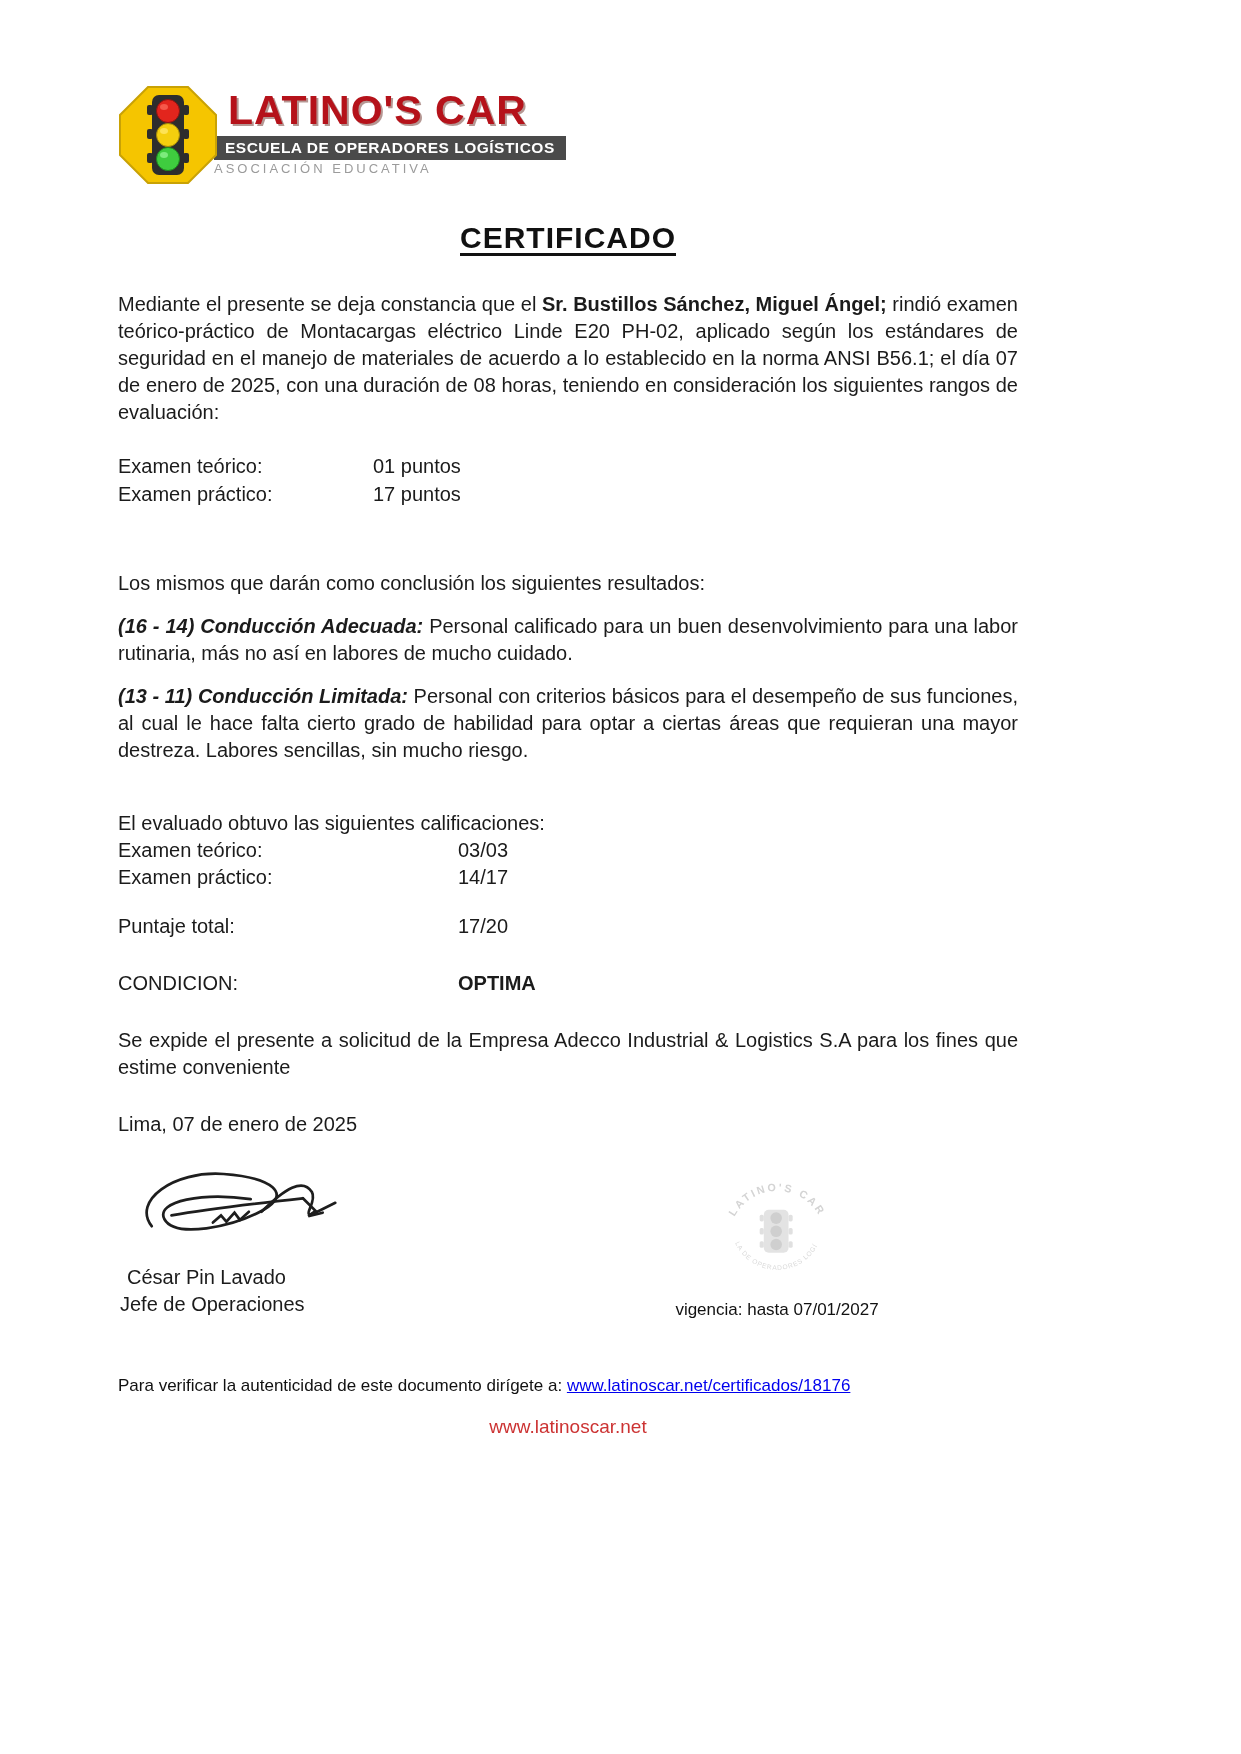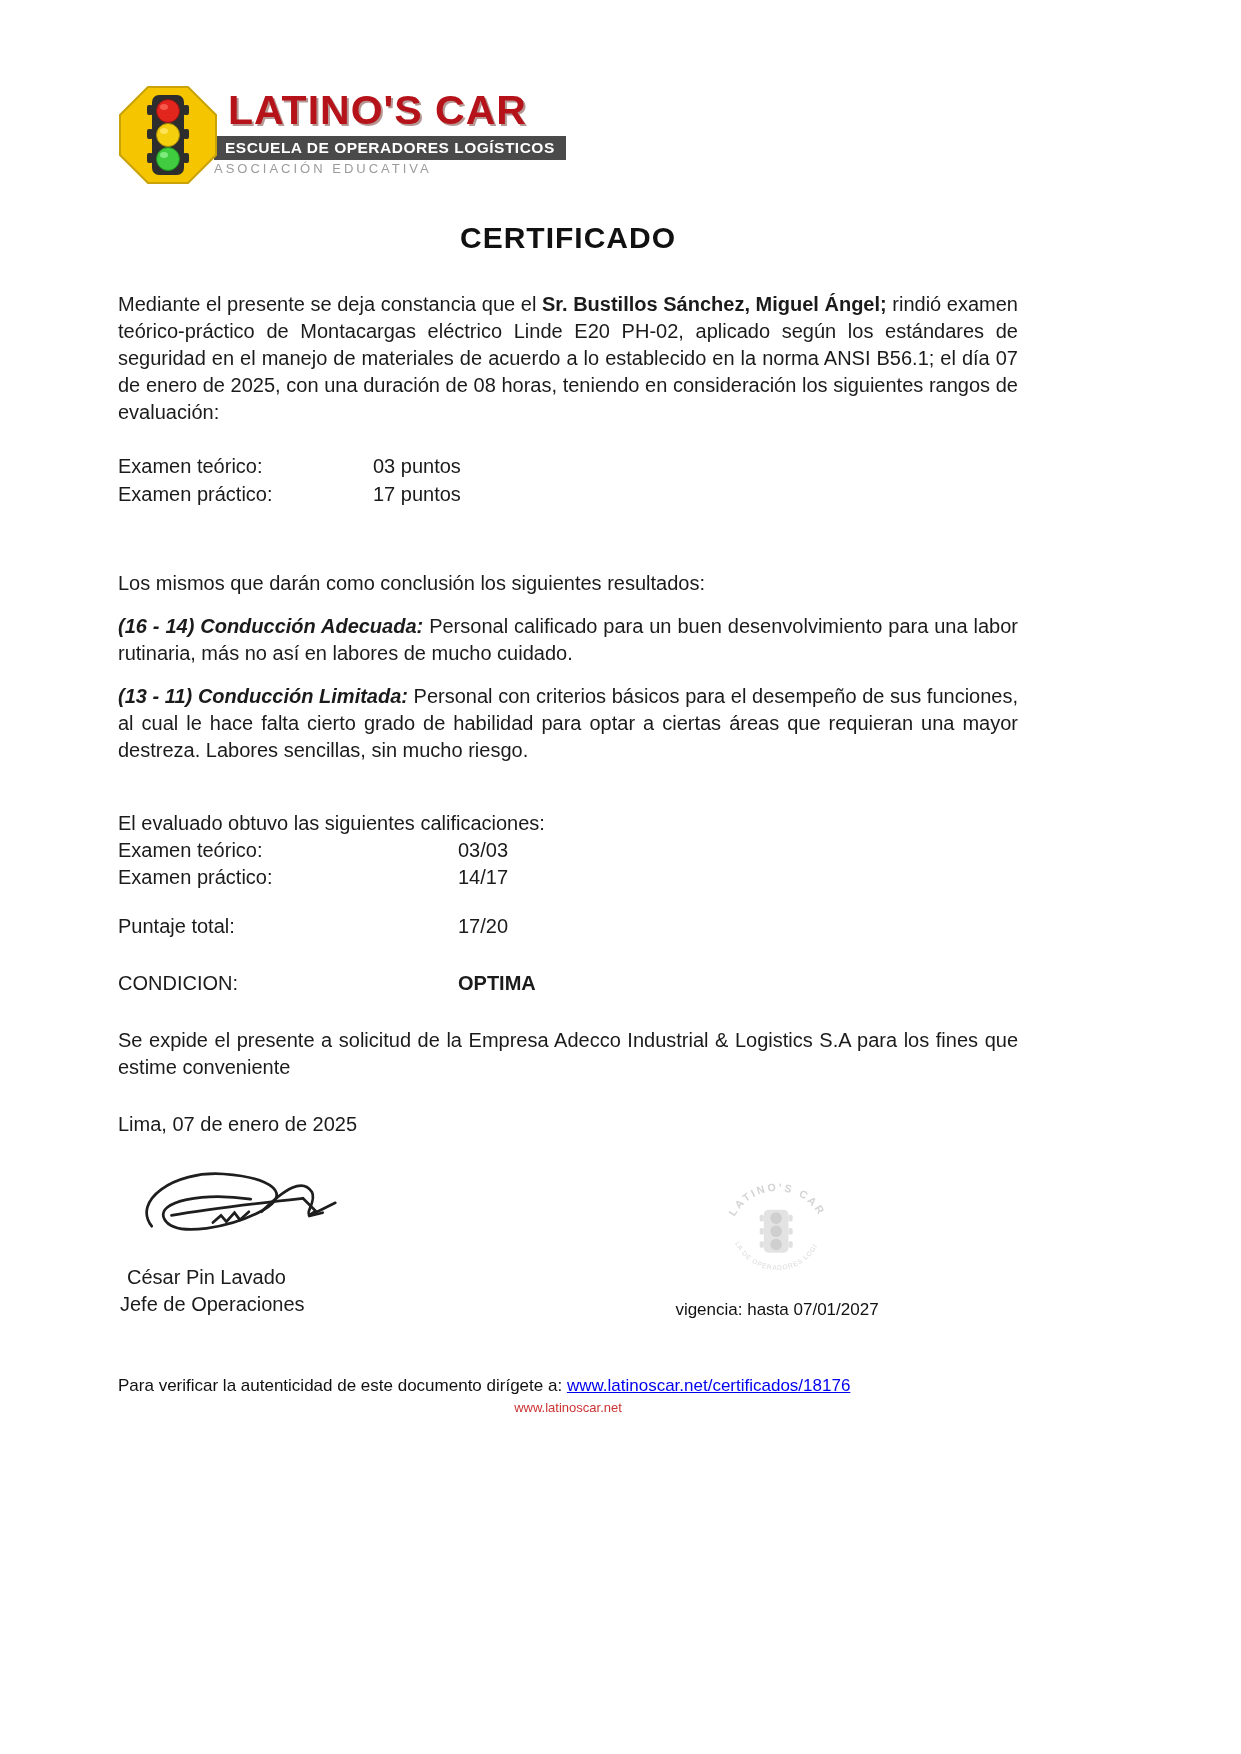--- a/index.html
+++ b/index.html
@@ -22,21 +22,21 @@
     margin-top:4px; background:#4a4a4a; color:#ffffff; font-size:15.5px;
     font-weight:bold; letter-spacing:.5px; padding:3px 11px; display:inline-block;
     white-space:nowrap;
   }
   .tagline{
     margin-top:1px; color:#9b9b9b; font-size:13px; letter-spacing:3px;
     text-align:left; white-space:nowrap;
   }
   
   .title{ text-align:center; margin-top:28px; font-size:30px; font-weight:bold; letter-spacing:1px; color:#111; }
-  .title span{ text-decoration-thickness:3px; text-underline-offset:5px; }
+  .title span{ text-decoration:underline; text-decoration-thickness:3px; text-underline-offset:5px; }
   
   .body{ font-size:20px; line-height:27px; text-align:justify; }
   .intro{ margin-top:36px; }
   .score-block{ margin-top:26px; font-size:20px; line-height:28px; }
   .row{ display:flex; }
   .row .lbl{ width:255px; flex:none; }
   .row .lbl2{ width:340px; flex:none; }
   .results-intro{ margin-top:62px; font-size:20px; line-height:27px; }
   .range{ margin-top:16px; }
   .range.first{ margin-top:34px; }
@@ -57,21 +57,21 @@
   .stamp-block{ position:absolute; right:101px; top:6px; width:280px; text-align:center; }
   .stamp-svg{ width:138px; height:132px; display:block; margin:0 auto; }
   .vigencia{ font-size:17px; color:#111; margin-top:6px; }
   
   .verify-line{ margin-top:48px; font-size:17px; color:#111; }
   .link{ color:#0000ee; text-decoration:underline; cursor:pointer; }
   .footer-address{
     margin-top:26px; font-size:19px; color:#3a3a3a; text-align:center;
     letter-spacing:-0.2px;
   }
-  .footer-site{ margin-top:4px; font-size:13px; color:#cc3333; text-align:center; }
+  .footer-site{ margin-top:20px; font-size:19px; color:#cc3333; text-align:center; }
 </style>
 </head>
 <body>
 
 <div class="page">
 
   <div class="logo-row">
     <svg class="logo-octagon" viewBox="0 0 100 100">
       <polygon points="30,2 70,2 98,30 98,70 70,98 30,98 2,70 2,30" fill="#f5c500" stroke="#c9a205" stroke-width="2"></polygon>
       <rect x="34" y="10" width="32" height="80" rx="7" fill="#2d2d2d"></rect>
@@ -97,21 +97,21 @@
 
   <div class="title">
     <span>CERTIFICADO</span>
   </div>
 
   <p class="body intro"><span>Mediante el presente se deja constancia que el </span><strong>Sr. Bustillos Sánchez, Miguel Ángel;</strong><span> rindió examen teórico-práctico de Montacargas eléctrico Linde E20 PH-02, aplicado según los estándares de seguridad en el manejo de materiales de acuerdo a lo establecido en la norma ANSI B56.1; el día 07 de enero de 2025, con una duración de 08 horas, teniendo en consideración los siguientes rangos de evaluación:</span></p>
 
   <div class="score-block">
     <div class="row">
       <span class="lbl">Examen teórico:</span>
-      <span>03 puntos</span>
+      <span>01 puntos</span>
     </div>
     <div class="row">
       <span class="lbl">Examen práctico:</span>
       <span>17 puntos</span>
     </div>
   </div>
 
   <p class="results-intro">Los mismos que darán como conclusión los siguientes resultados:</p>
 
   <p class="body range"><span class="bi">(16 - 14) Conducción Adecuada:</span><span> Personal calificado para un buen desenvolvimiento para una labor rutinaria, más no así en labores de mucho cuidado.</span></p>

